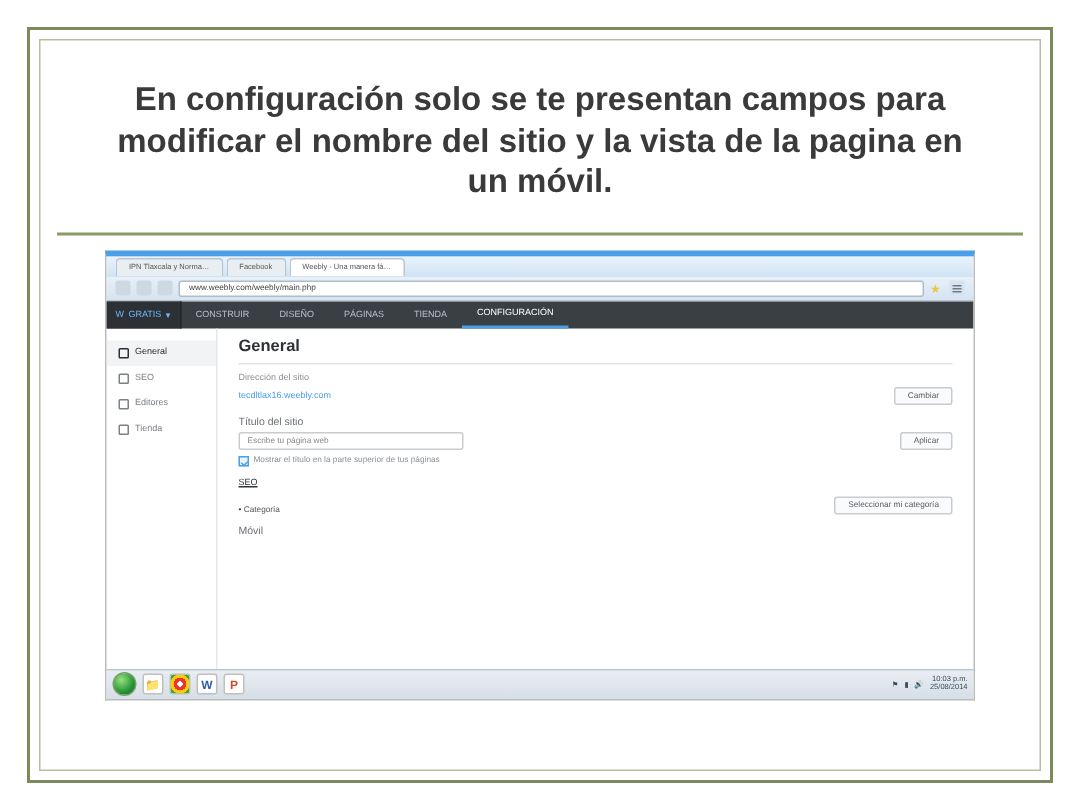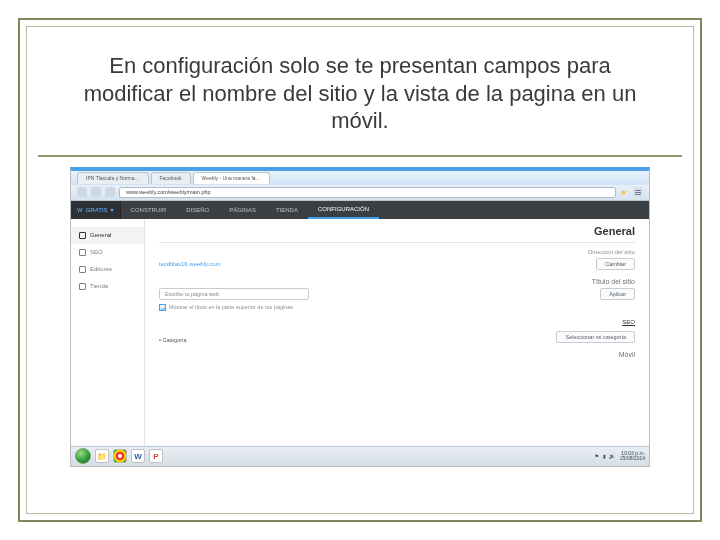--- a/index.html
+++ b/index.html
@@ -21,21 +21,21 @@
     position: absolute;
     inset: 6px;
     border: 1px solid #b5bfa0;
   }
   .heading {
     font-size: 22px;
     text-align: center;
     color: #3a3a3a;
     line-height: 1.25;
     padding: 18px 40px 20px;
-    font-weight: normal;
+    font-weight: bold;
     border-bottom: 2px solid #8a9a6a;
     margin: 0 4px 10px;
   }
   .screenshot {
     margin: 0 auto;
     width: 580px;
     height: 300px;
     border: 1px solid #bbb;
     background: #fff;
     font-size: 7px;
@@ -108,21 +108,21 @@
     color:#69b9ff;
   }
   .appnav { display:flex; }
   .appnav .item {
     padding: 0 10px;
     display:flex;align-items:center;
     color:#b9c0c7;
   }
   .appnav .item.active { color:#fff; border-bottom:2px solid #4aa0e8; }
   
-  .appbody { display:flex; height: calc(100% - 14px - 16px - 18px - 20px); text-align: right; }
+  .appbody { display:flex; height: calc(100% - 14px - 16px - 18px - 20px); }
   .sidebar {
     width: 74px;
     border-right: 1px solid #e4e6e8;
     padding-top: 8px;
   }
   .sidebar .sitem {
     display:flex; align-items:center;
     gap:4px;
     padding: 5px 8px;
     font-size:6px;

